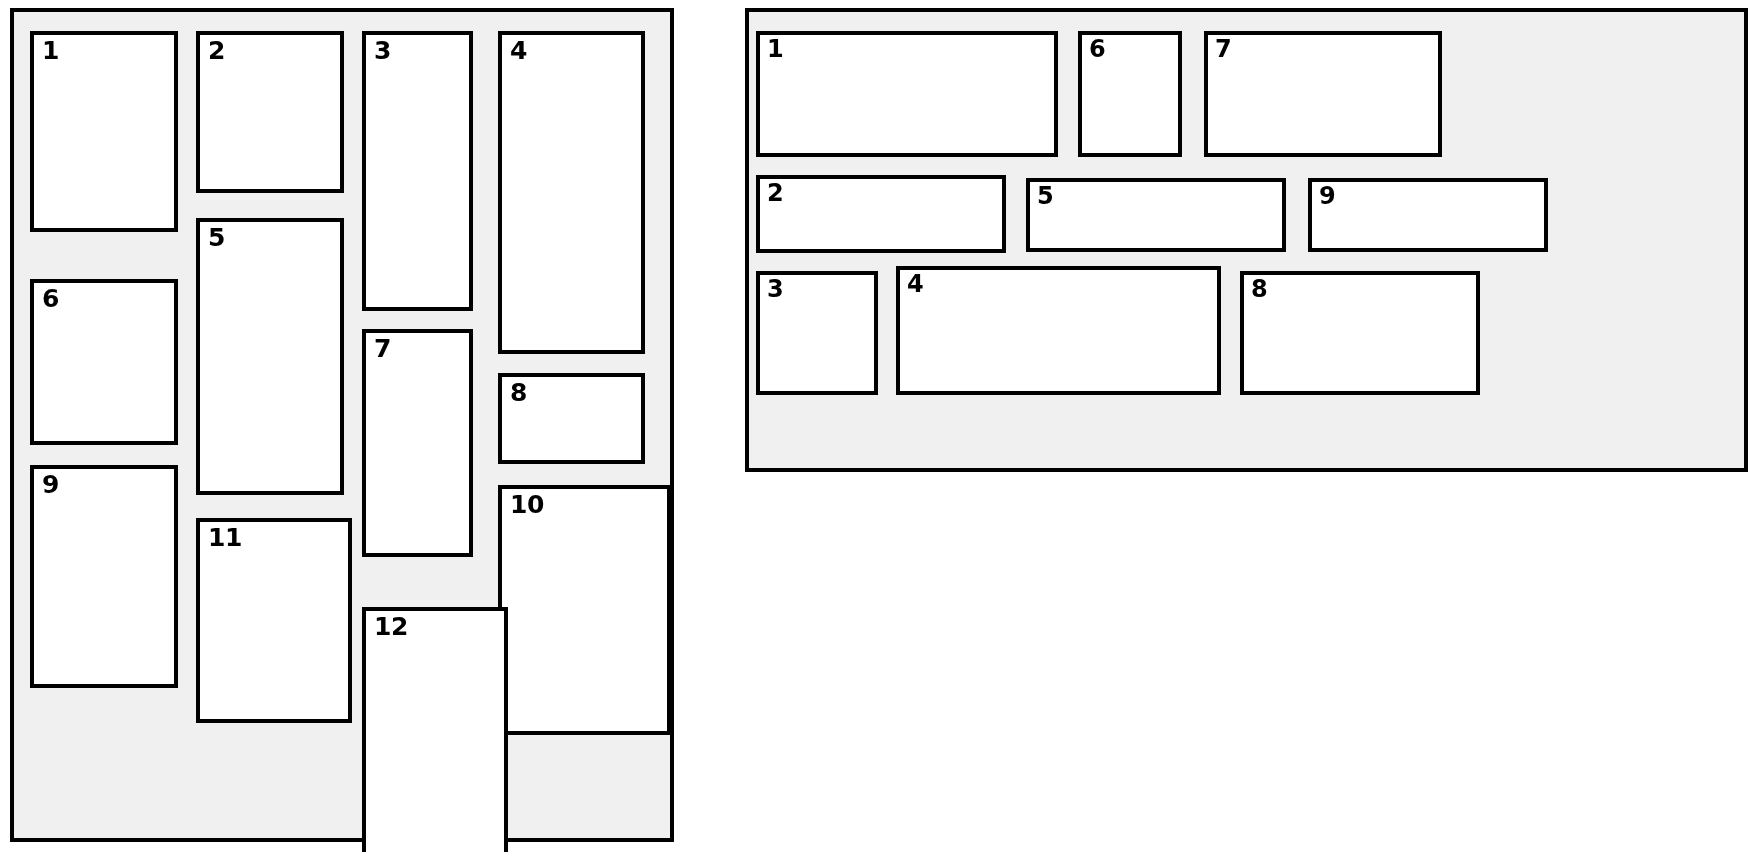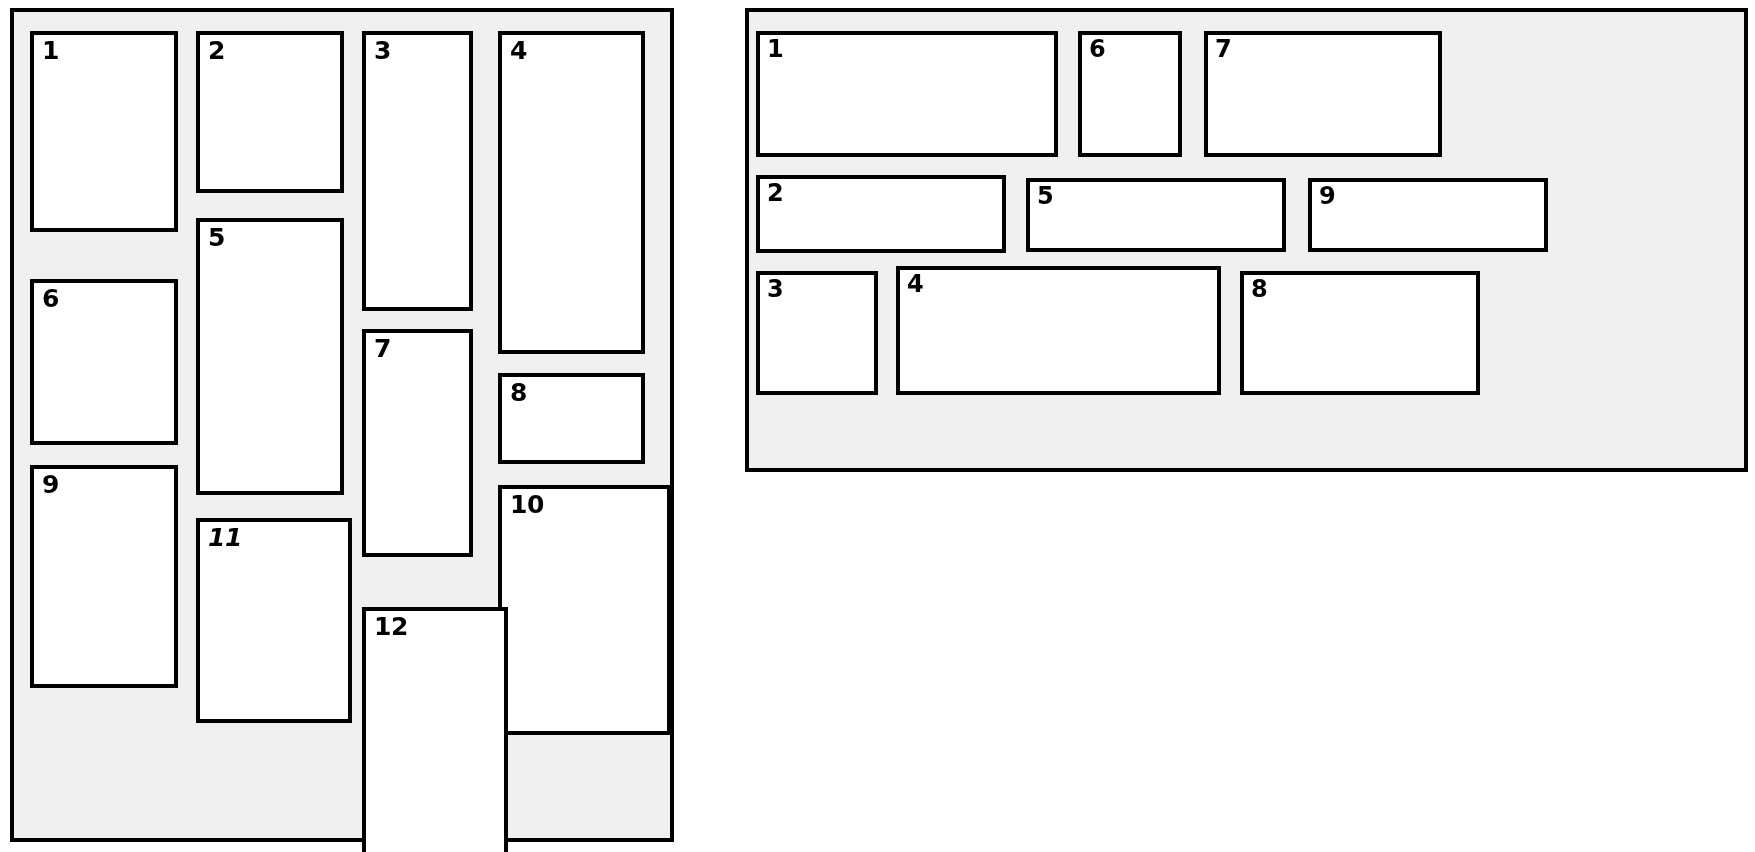--- a/index.html
+++ b/index.html
@@ -75,21 +75,21 @@
       </div>
       <div class="region" style="left: 484px; top: 361px; width: 147px; height: 91px;">
         <span class="region-label">8</span>
       </div>
       <div class="region" style="left: 16px; top: 453px; width: 148px; height: 223px;">
         <span class="region-label">9</span>
       </div>
       <div class="region" style="left: 484px; top: 473px; width: 173px; height: 250px;">
         <span class="region-label">10</span>
       </div>
-      <div class="region" style="left: 182px; top: 506px; width: 156px; height: 205px; font-style: italic;">
+      <div class="region" style="left: 182px; top: 506px; width: 156px; height: 205px;">
         <span class="region-label">11</span>
       </div>
       <div class="region" style="left: 348px; top: 563px; width: 146px; height: 249px; margin-top: 32px;">
         <span class="region-label">12</span>
       </div>
     </div>
     <div class="panel right" style="left: 745px; top: 8px; width: 1003px; height: 464px;">
       <div class="region" style="left: 7px; top: 19px; width: 302px; height: 126px;">
         <span class="region-label">1</span>
       </div>

